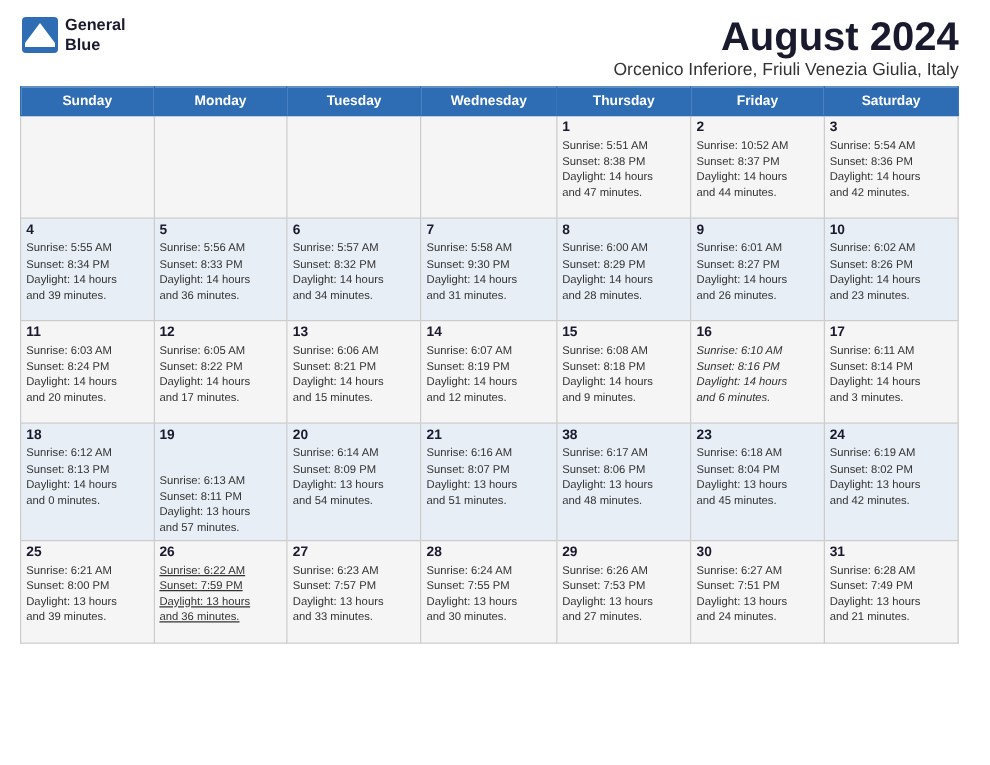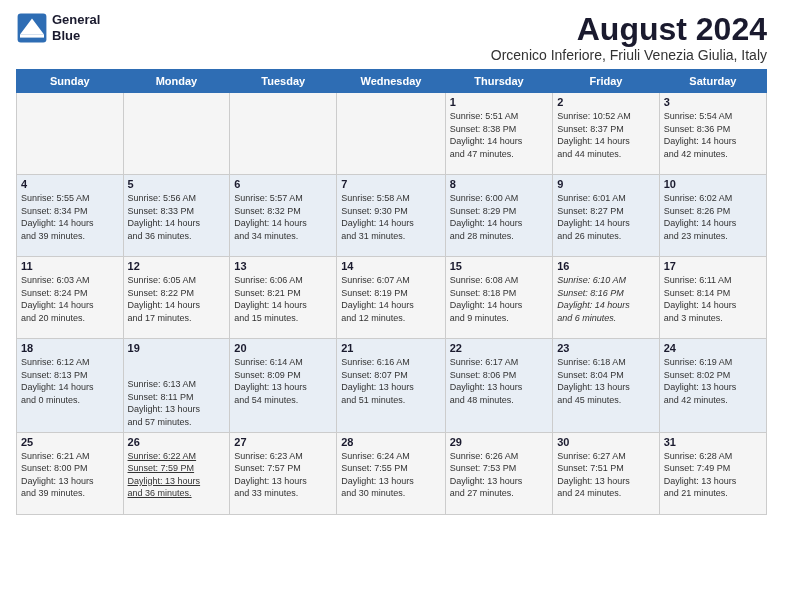--- a/index.html
+++ b/index.html
@@ -280,21 +280,21 @@
 and 54 minutes.</div>
           </td>
           <td>
             <div class="day-num">21</div>
             <div class="day-info" style="white-space: pre-line;">Sunrise: 6:16 AM
 Sunset: 8:07 PM
 Daylight: 13 hours
 and 51 minutes.</div>
           </td>
           <td>
-            <div class="day-num">22</div>
+            <div class="day-num">38</div>
             <div class="day-info" style="white-space: pre-line;">Sunrise: 6:17 AM
 Sunset: 8:06 PM
 Daylight: 13 hours
 and 48 minutes.</div>
           </td>
           <td>
             <div class="day-num">23</div>
             <div class="day-info" style="white-space: pre-line;">Sunrise: 6:18 AM
 Sunset: 8:04 PM
 Daylight: 13 hours

